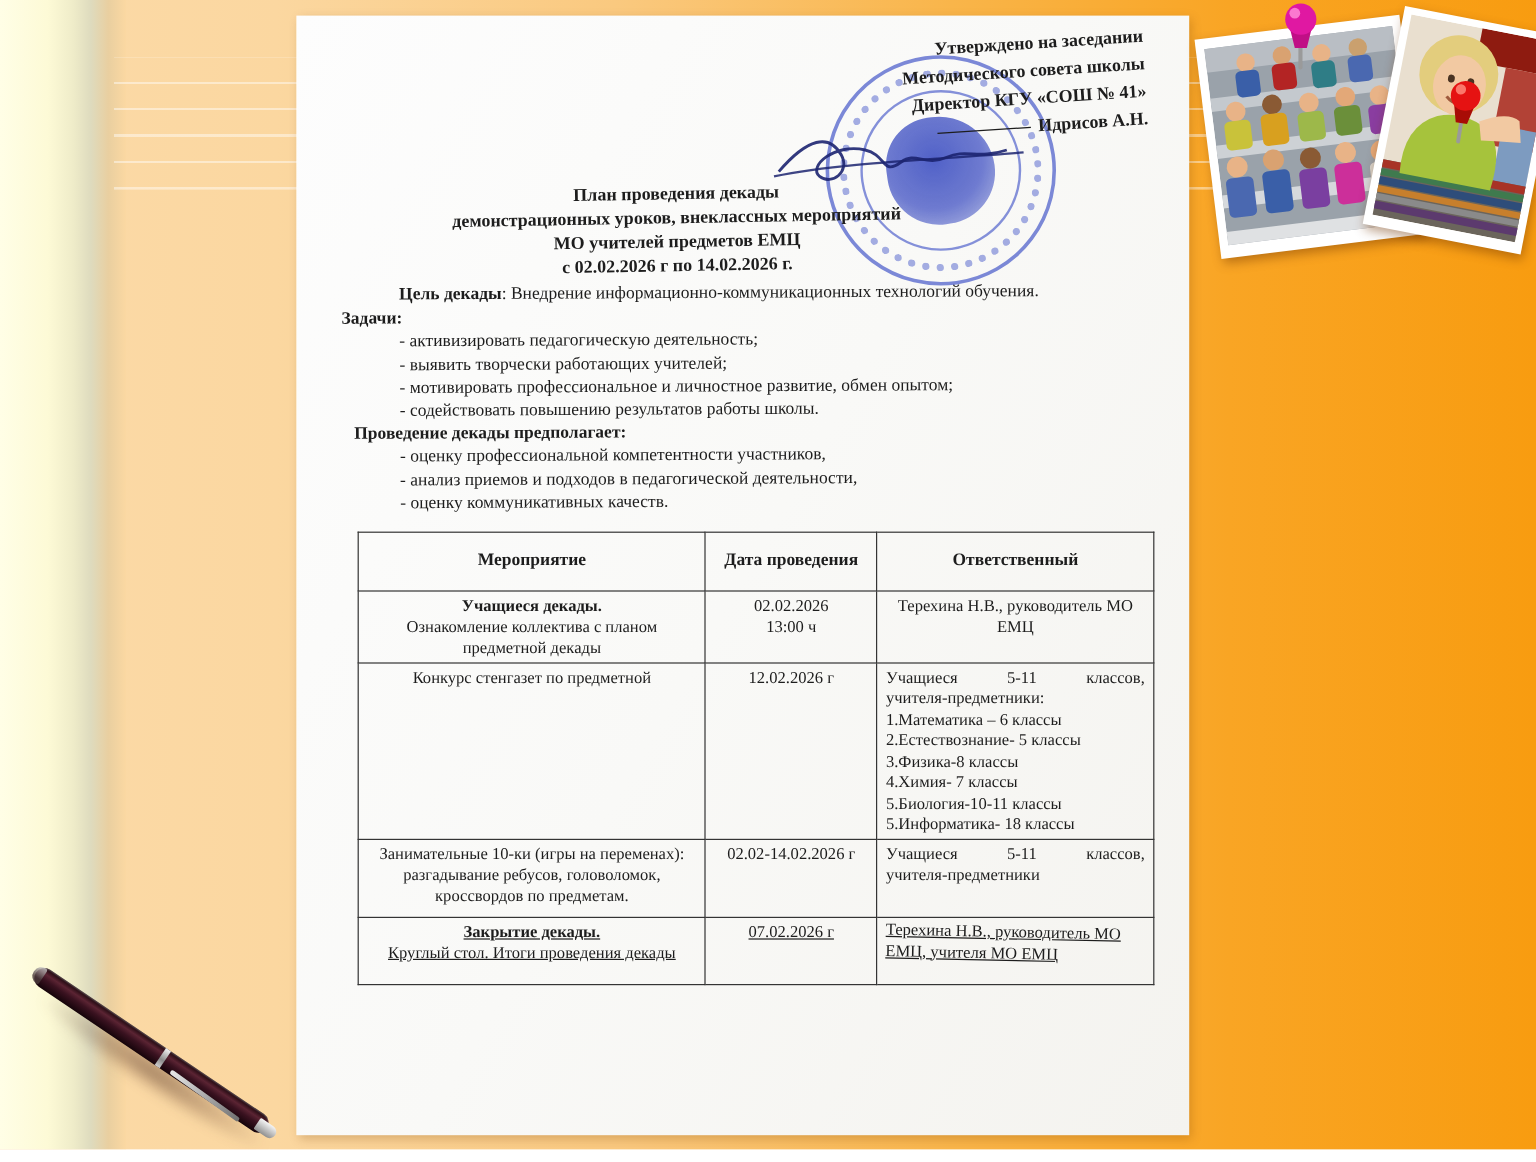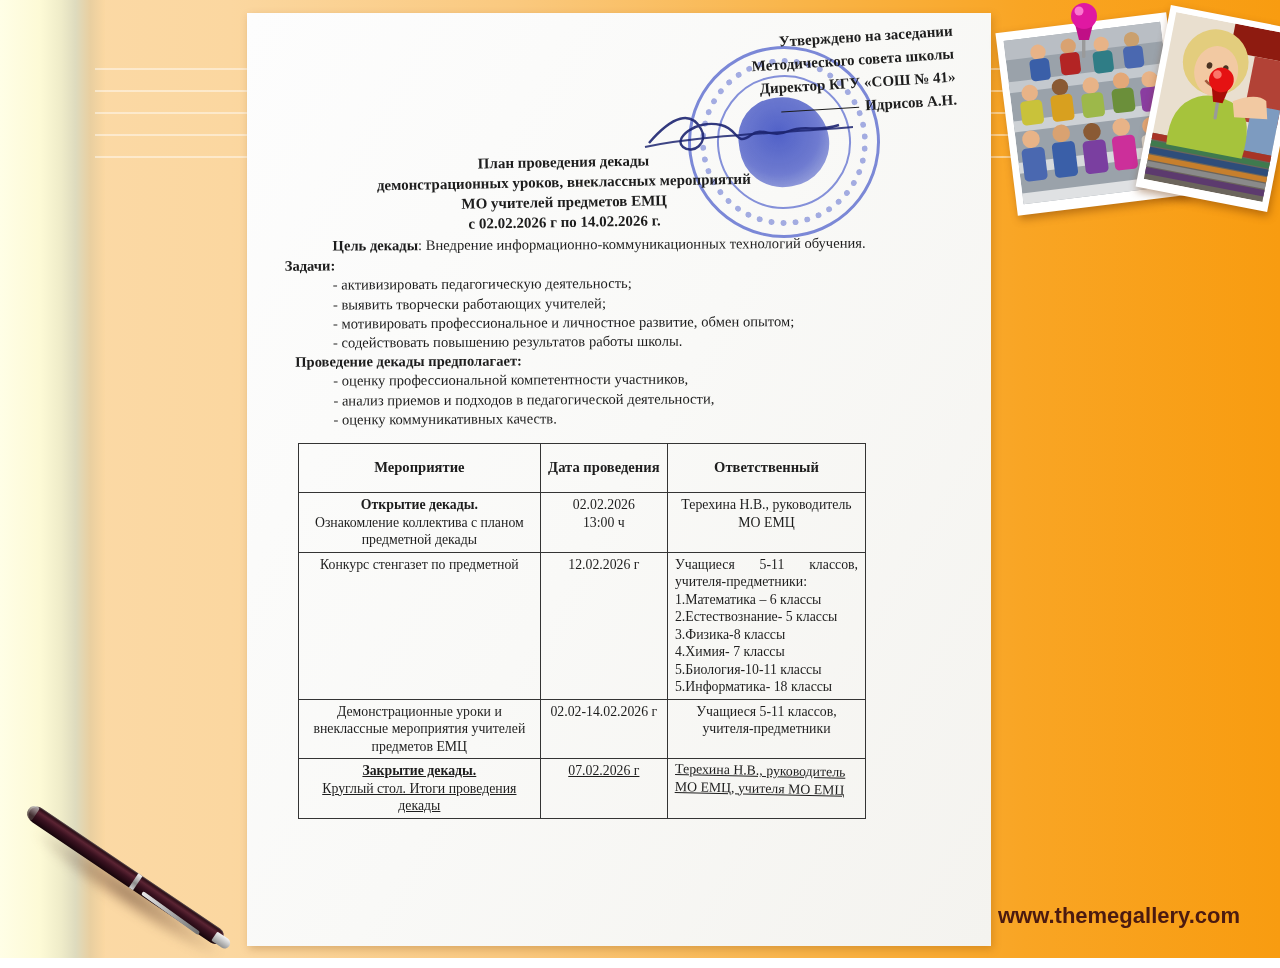--- a/index.html
+++ b/index.html
@@ -35,21 +35,21 @@
   .doc-title { position:absolute; left:0; right:110px; top:139px; text-align:center;
            font-weight:bold; font-size:15px; line-height:20px; transform:rotate(-1deg); z-index:4; }
 
   .doc-body { position:absolute; left:38px; right:26px; top:222px; font-size:14.6px; line-height:19.2px; transform:rotate(-0.3deg); }
   .goal-par { text-indent:48px; margin:0 0 1px 0; }
   .b { font-weight:bold; }
   .list-item { padding-left:48px; }
   .conduct-label { padding-left:10px; font-weight:bold; }
 
   
-  .plan-table { position:absolute; left:51px; top:430px; width:568px; border-collapse:collapse;
+  .plan-table { position:absolute; left:51px; top:430px; width:664px; border-collapse:collapse;
            font-size:13.8px; line-height:17.5px; color:#1d1d1d; }
   .plan-table th, .plan-table td { border:1.6px solid #343434; padding:3px 7px; vertical-align:top; }
   .plan-table th { font-size:14.6px; font-weight:bold; text-align:center; vertical-align:middle; height:42px; }
   .c { text-align:center; }
   .just-line { display:block; text-align:justify; text-align-last:justify; }
   .v-mid { vertical-align:middle; }
   .tilt-dr { display:block; transform:rotate(1.2deg); }
   .row-h1 { height:52px; } .row-h2 { height:142px; } .row-h3 { height:65px; }
   .row-h4 { height:48px; } .row-h5 { height:56px;text-decoration:underline; }
 
@@ -140,21 +140,21 @@
       <thead>
         <tr>
           <th>Мероприятие</th>
           <th>Дата проведения</th>
           <th>Ответственный</th>
         </tr>
       </thead>
       <tbody>
         <tr class="row-h1">
           <td class="c">
-            <span class="b">Открытие декады.</span><br>
+            <span class="b">Учащиеся декады.</span><br>
             <span>Ознакомление коллектива с планом предметной декады</span>
           </td>
           <td class="c">
             <span>02.02.2026</span><br>
             <span>13:00 ч</span>
           </td>
           <td class="c">Терехина Н.В., руководитель МО ЕМЦ</td>
         </tr>
         <tr class="row-h2">
           <td class="c v-mid">Конкурс стенгазет по предметной</td>
@@ -163,24 +163,27 @@
             <span class="just-line">Учащиеся 5-11 классов,</span>
             <span>учителя-предметники:</span><br>
             <span>1.Математика – 6 классы</span><br>
             <span>2.Естествознание- 5 классы</span><br>
             <span>3.Физика-8 классы</span><br>
             <span>4.Химия- 7 классы</span><br>
             <span>5.Биология-10-11 классы</span><br>
             <span>5.Информатика- 18 классы</span>
           </td>
         </tr>
-        <tr class="row-h4">
-          <td class="c">Демонстрационные уроки и внеклассные мероприятия учителей предметов ЕМЦ</td>
+        <tr class="row-h3">
+          <td class="c">Занимательные 10-ки (игры на переменах): разгадывание ребусов, головоломок, кроссвордов по предметам.</td>
           <td class="c">02.02-14.02.2026 г</td>
-          <td class="c">Учащиеся 5-11 классов, учителя-предметники</td>
+          <td>
+            <span class="just-line">Учащиеся 5-11 классов,</span>
+            <span>учителя-предметники</span>
+          </td>
         </tr>
         <tr class="row-h5">
           <td class="c">
             <span class="b">Закрытие декады.</span><br>
             <span>Круглый стол. Итоги проведения декады</span>
           </td>
           <td class="c">07.02.2026 г</td>
           <td>
             <span class="tilt-dr">Терехина Н.В., руководитель МО ЕМЦ, учителя МО ЕМЦ</span>
           </td>
@@ -277,16 +280,15 @@
   <div class="pen-wrap">
     <div class="pen-shadow"></div>
     <div class="pen-body">
       <div class="pen-backcap"></div>
       <div class="pen-ring"></div>
       <div class="pen-clip"></div>
       <div class="pen-tip"></div>
     </div>
   </div>
 
-  <div class="site-url">www.themegallery.com</div>
 </div>
 
 <div class="bottom-strip"></div>
 
 </body></html>

